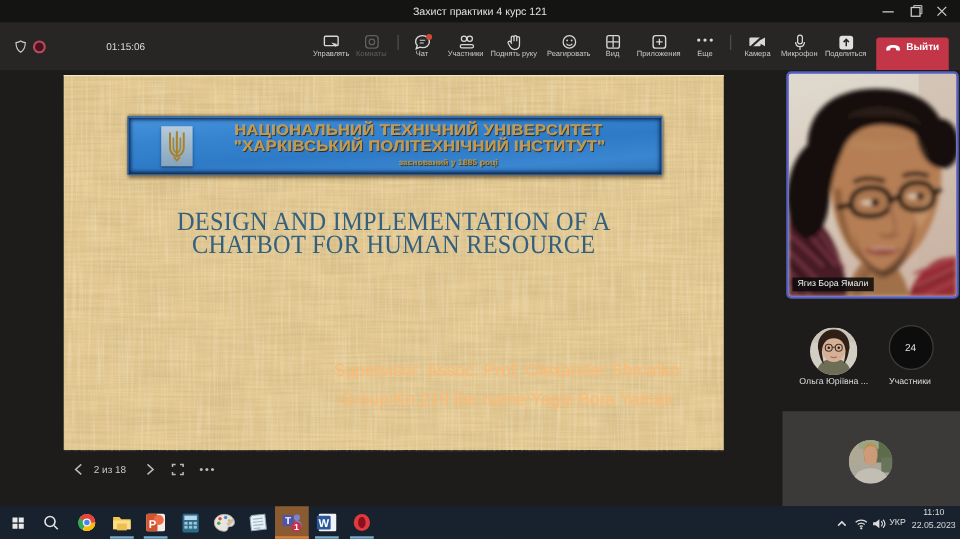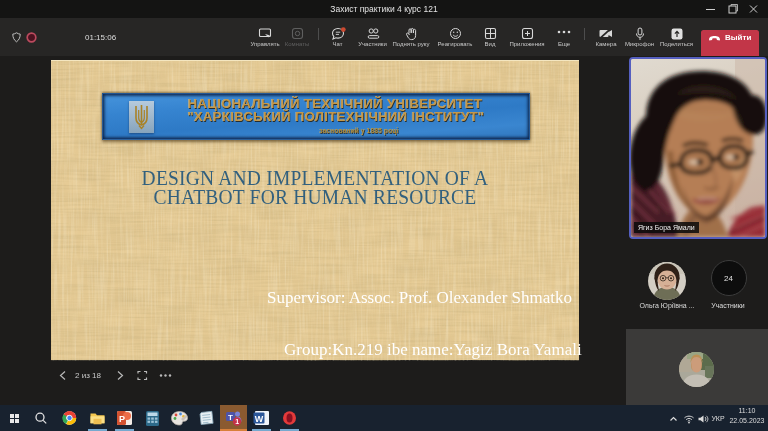--- a/index.html
+++ b/index.html
@@ -15,21 +15,21 @@
   #slide { position:absolute; left:51px; top:59.5px; width:528px; height:300px;
     background-color:#e6cb95;
     border-top:1px solid #f4e6c0;
   }
   #banner { position:absolute; left:102px; top:93px; width:428px; height:47px;
     background:linear-gradient(176deg,#4694dc 0%, #3684d0 28%, #2e7ac6 55%, #3a86d0 80%, #3076bc 100%);
     box-shadow: 0 2px 3px rgba(60,40,10,0.6), 0 -1px 2px rgba(60,40,10,0.5), inset 0 2px 3px rgba(8,25,60,0.65), inset 0 -2px 3px rgba(8,25,60,0.6), inset 2px 0 3px rgba(8,25,60,0.45), inset -2px 0 3px rgba(8,25,60,0.35); border:1px solid rgba(20,40,80,0.45);
   }
   .gold { color:#c4984a; text-shadow: 0.6px 0.8px 0.6px rgba(40,25,5,0.8), -0.4px -0.4px 0.4px rgba(255,230,170,0.5); font-weight:bold; letter-spacing:0.4px; white-space:nowrap; }
   #slidetitle { position:absolute; left:51px; top:169px; width:528px; text-align:center; font-family:"Liberation Serif", serif; font-size:19.5px; line-height:17.4px; color:#32607e; letter-spacing:0.2px; transform:scaleY(1.08); transform-origin:50% 0; }
-  .superv { position:absolute; font-family:Liberation Serif, serif; font-size:17px; color:#ffffff; white-space:nowrap; }
+  .superv { position:absolute; font-family:Liberation Sans, sans-serif; font-size:14px; color:#fdba74; white-space:nowrap; }
   #taskbar { position:absolute; left:0; top:405px; width:768px; height:26px; background:#18222f; }
   .tico { position:absolute; top:405px; width:27px; height:26px; }
   #videotile { position:absolute; left:629px; top:57px; width:138px; height:182px; border:2px solid #555fc0; border-radius:4px; overflow:hidden; background:#d4c9bd; }
   #vname { position:absolute; left:634px; top:222px; height:11px; background:rgba(10,10,10,0.85); color:#f0f0f0; font-size:7px; line-height:11px; padding:0 4px; }
   .avlabel { position:absolute; color:#dcdcdc; font-size:7px; text-align:center; white-space:nowrap; }
   #graytile { position:absolute; left:626px; top:329px; width:142px; height:76px; background:#3b3a39; }
 </style>
 </head>
 <body>
 
@@ -182,21 +182,21 @@
     <path d="M6.7 6 v8 c0 2 1 3.5 2.8 4.5 c1.8 -1 2.8 -2.5 2.8 -4.5 V6" stroke-width="1.2"></path>
   </g>
   <path d="M7 21.5 l2.5 3 l2.5 -3" fill="none" stroke="#a98227" stroke-width="1.4"></path>
 </svg>
 <div class="gold abs" style="left:170px;top:96.5px;width:330px;text-align:center;font-size:13px;transform:scaleY(0.93);transform-origin:50% 0;">НАЦІОНАЛЬНИЙ ТЕХНІЧНИЙ УНІВЕРСИТЕТ</div>
 <div class="gold abs" style="left:167px;top:110px;width:338px;text-align:center;font-size:13px;transform:scaleY(0.93);transform-origin:50% 0;">"ХАРКІВСЬКИЙ ПОЛІТЕХНІЧНИЙ ІНСТИТУТ"</div>
 <div class="gold abs" style="left:259px;top:127px;width:200px;text-align:center;font-size:6.5px;letter-spacing:0.2px;color:#ab8838;">заснований у 1885 році</div>
 
 <div id="slidetitle">DESIGN AND IMPLEMENTATION OF A<br>CHATBOT FOR HUMAN RESOURCE</div>
 <div class="superv" style="left:267px;top:288px;">Supervisor: Assoc. Prof. Olexander Shmatko</div>
-<div class="superv" style="left:284px;top:310.5px;margin-top:29px;">Group:Kn.219 ibe name:Yagiz Bora Yamali</div>
+<div class="superv" style="left:272px;top:310.5px;">Group:Kn.219 ibe name:Yagiz Bora Yamali</div>
 
 <svg class="abs" style="left:58px;top:370px;" width="120" height="11" viewBox="0 0 120 11">
   <path d="M7 1.5 L2.5 5.5 L7 9.5" fill="none" stroke="#b9b9b9" stroke-width="1.2"></path>
   <path d="M60 1.5 L64.5 5.5 L60 9.5" fill="none" stroke="#b9b9b9" stroke-width="1.2"></path>
   <g stroke="#b9b9b9" stroke-width="1.2" fill="none">
     <path d="M80 3.5 v-2 h2.5 M86 1.5 h2.5 v2 M88.5 7.5 v2 H86 M82.5 9.5 H80 v-2"></path>
   </g>
   <g fill="#b9b9b9">
     <circle cx="103" cy="5.5" r="1.2"></circle>
       <circle cx="107.5" cy="5.5" r="1.2"></circle>

